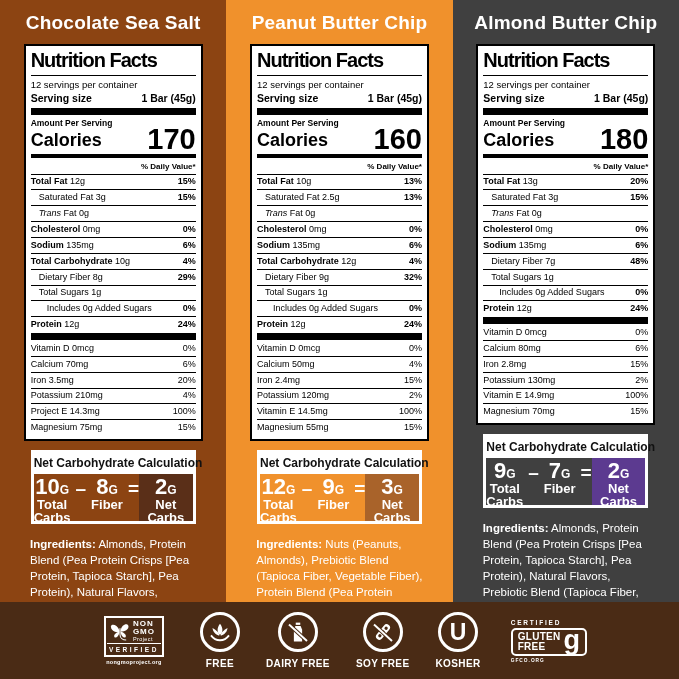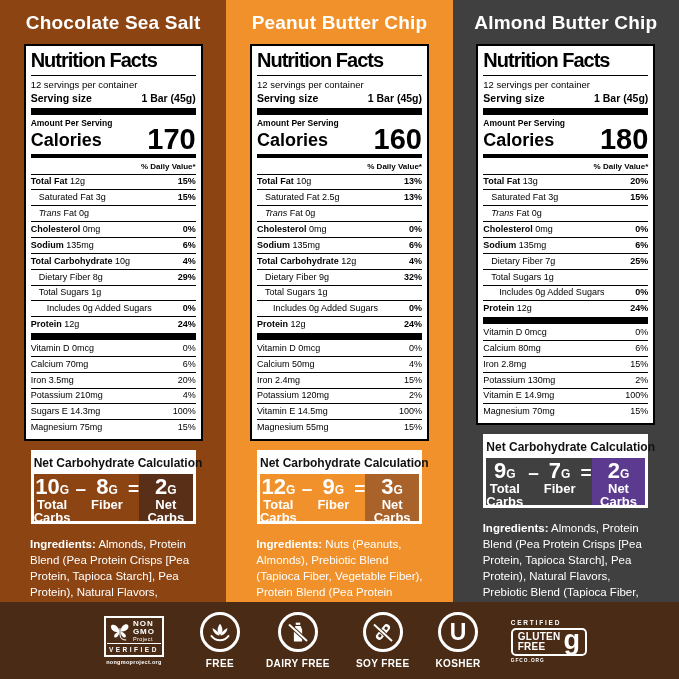--- a/index.html
+++ b/index.html
@@ -137,21 +137,21 @@
           </div>
         <div class="vr">
             <span>Iron 3.5mg</span>
             <span class="dv">20%</span>
           </div>
         <div class="vr">
             <span>Potassium 210mg</span>
             <span class="dv">4%</span>
           </div>
         <div class="vr">
-            <span>Sugars E 14.3mg</span>
+            <span>Project E 14.3mg</span>
             <span class="dv">100%</span>
           </div>
         <div class="vr">
             <span>Magnesium 75mg</span>
             <span class="dv">15%</span>
           </div>
       </div>
       <div class="nc-box">
         <div class="nc-title">Net Carbohydrate Calculation</div>
         <div class="nc-eq">
@@ -317,21 +317,21 @@
         <div class="nr">
             <span class="nm"><b>Cholesterol</b><span> 0mg</span></span>
             <b class="dv">0%</b>
           </div>
         <div class="nr">
             <span class="nm"><b>Sodium</b><span> 135mg</span></span>
             <b class="dv">6%</b>
           </div>
         <div class="nr ind1">
             <span class="nm"><span>Dietary Fiber 7g</span></span>
-            <b class="dv">25%</b>
+            <b class="dv">48%</b>
           </div>
         <div class="nr ind1">
             <span class="nm"><span>Total Sugars 1g</span></span>
             <b class="dv"></b>
           </div>
         <div class="nr ind2">
             <span class="nm"><span>Includes 0g Added Sugars</span></span>
             <b class="dv">0%</b>
           </div>
         <div class="nr">

